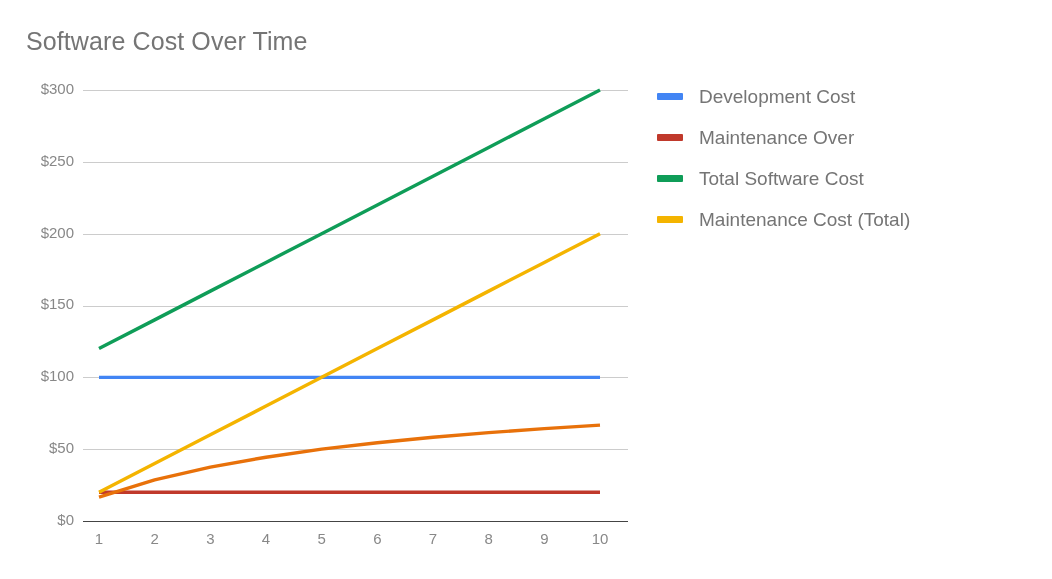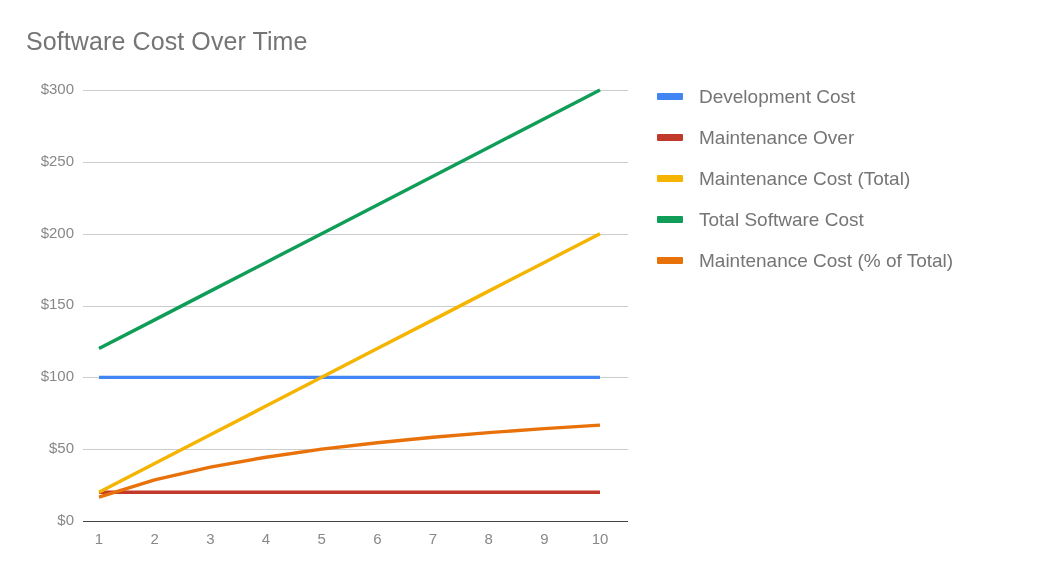--- a/index.html
+++ b/index.html
@@ -140,26 +140,22 @@
   <div id="legend">
       <div class="legend-item">
         <span class="legend-swatch" style="background: rgb(66, 133, 244);"></span>
         <span class="legend-label">Development Cost</span>
       </div>
       <div class="legend-item">
         <span class="legend-swatch" style="background: rgb(192, 57, 43);"></span>
         <span class="legend-label">Maintenance Over</span>
       </div>
       <div class="legend-item">
-        <span class="legend-swatch" style="background: rgb(244, 180, 0);"></span>
-        <span class="legend-label">Maintenance Cost (Total)</span>
-      </div>
-      <div class="legend-item">
         <span class="legend-swatch" style="background: rgb(15, 157, 88);"></span>
         <span class="legend-label">Total Software Cost</span>
       </div>
       <div class="legend-item">
-        <span class="legend-swatch" style="background: rgb(232, 113, 10);"></span>
-        <span class="legend-label">Maintenance Cost (% of Total)</span>
+        <span class="legend-swatch" style="background: rgb(244, 180, 0);"></span>
+        <span class="legend-label">Maintenance Cost (Total)</span>
       </div>
     </div>
 
 </div>
 
 </body></html>

